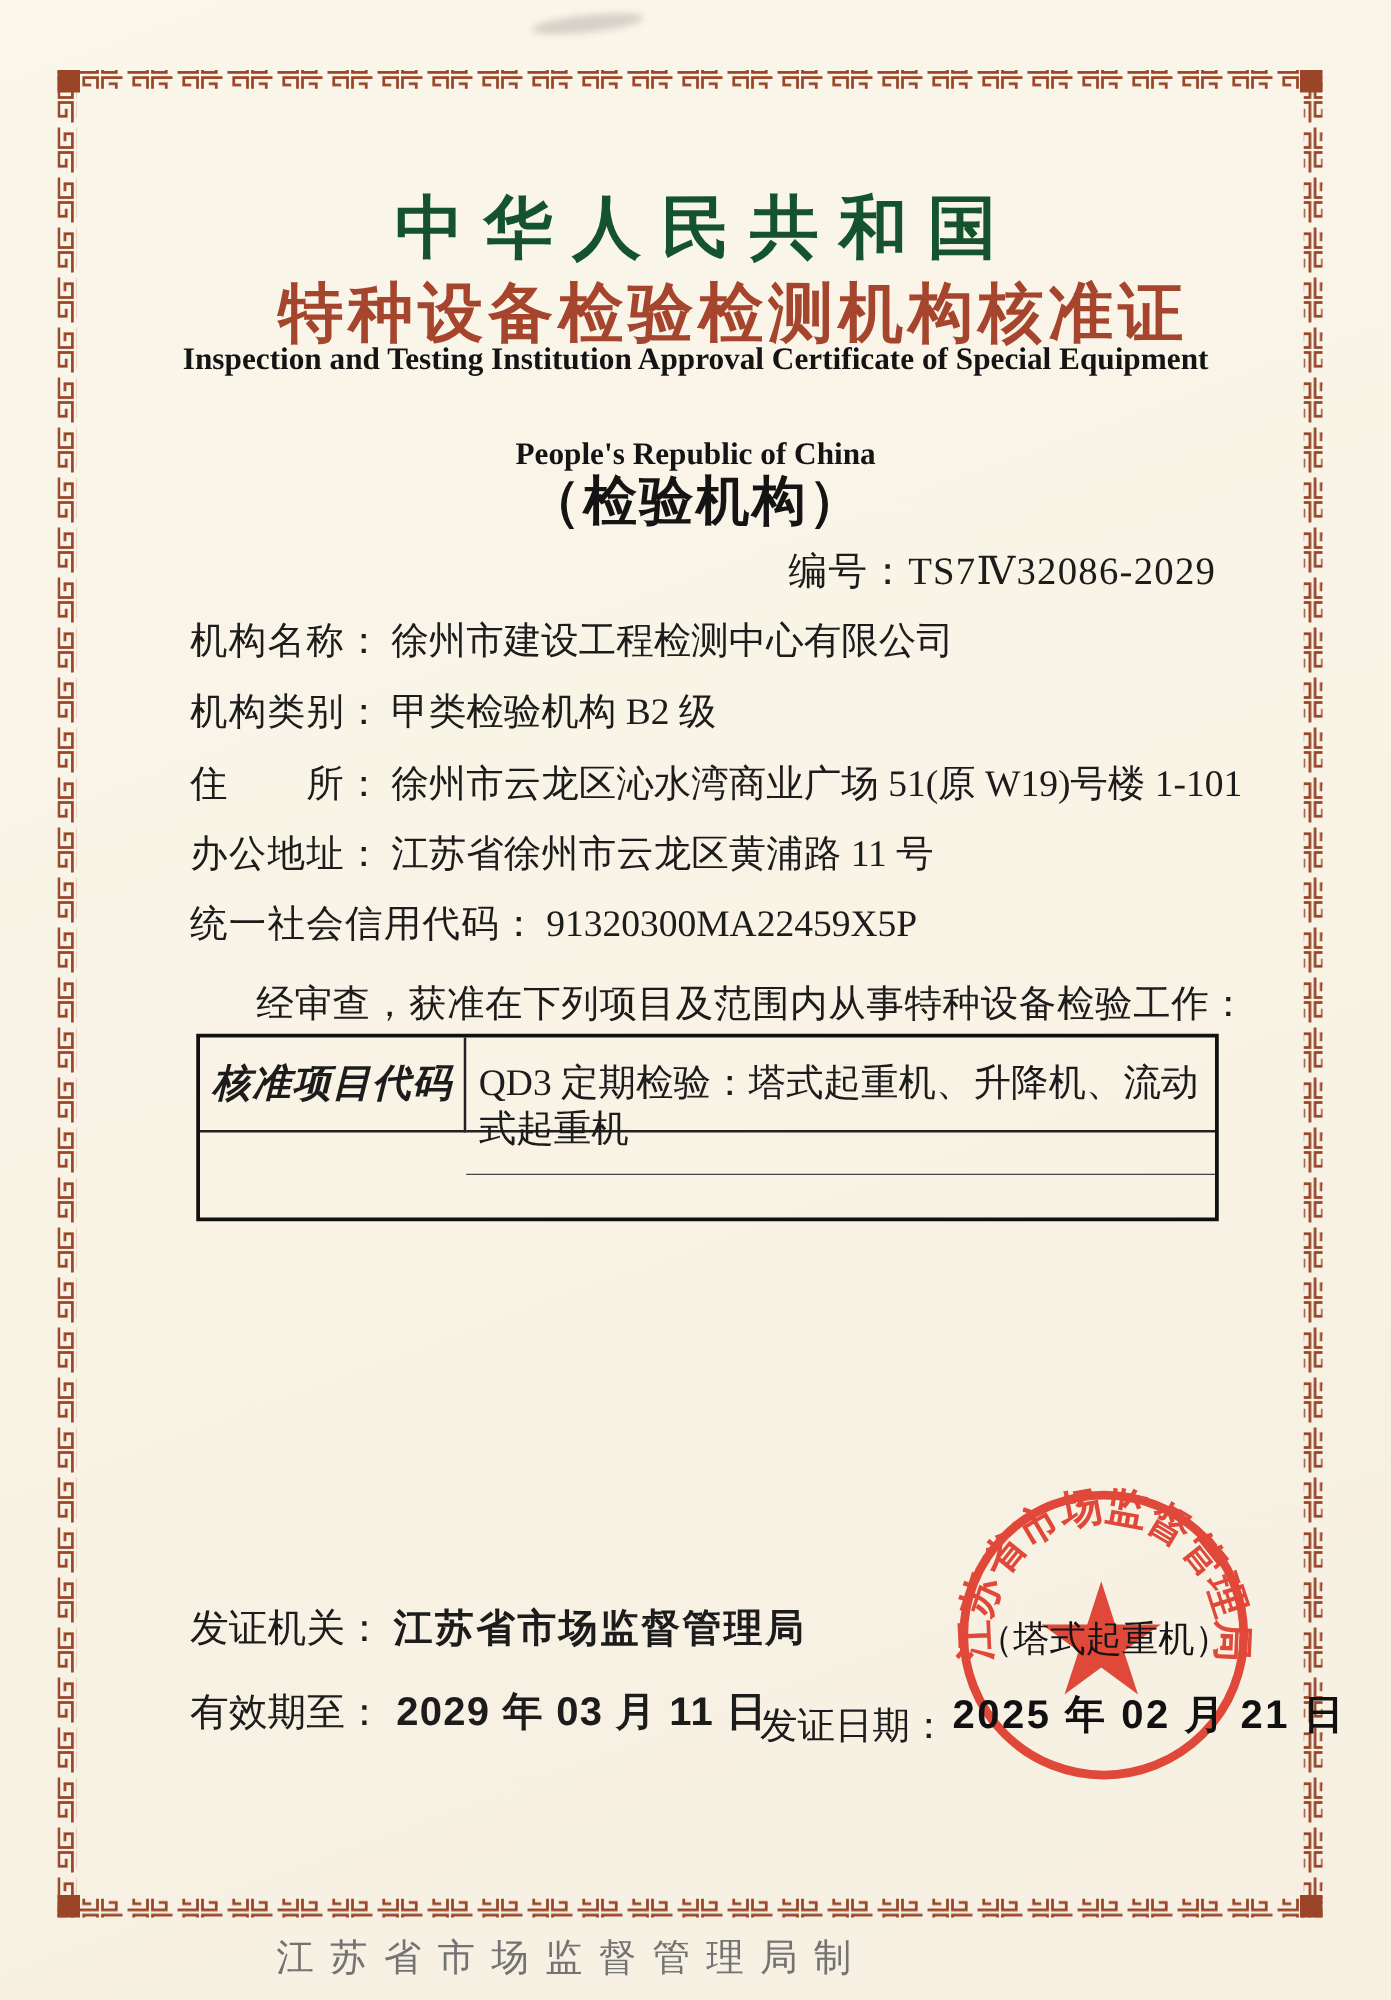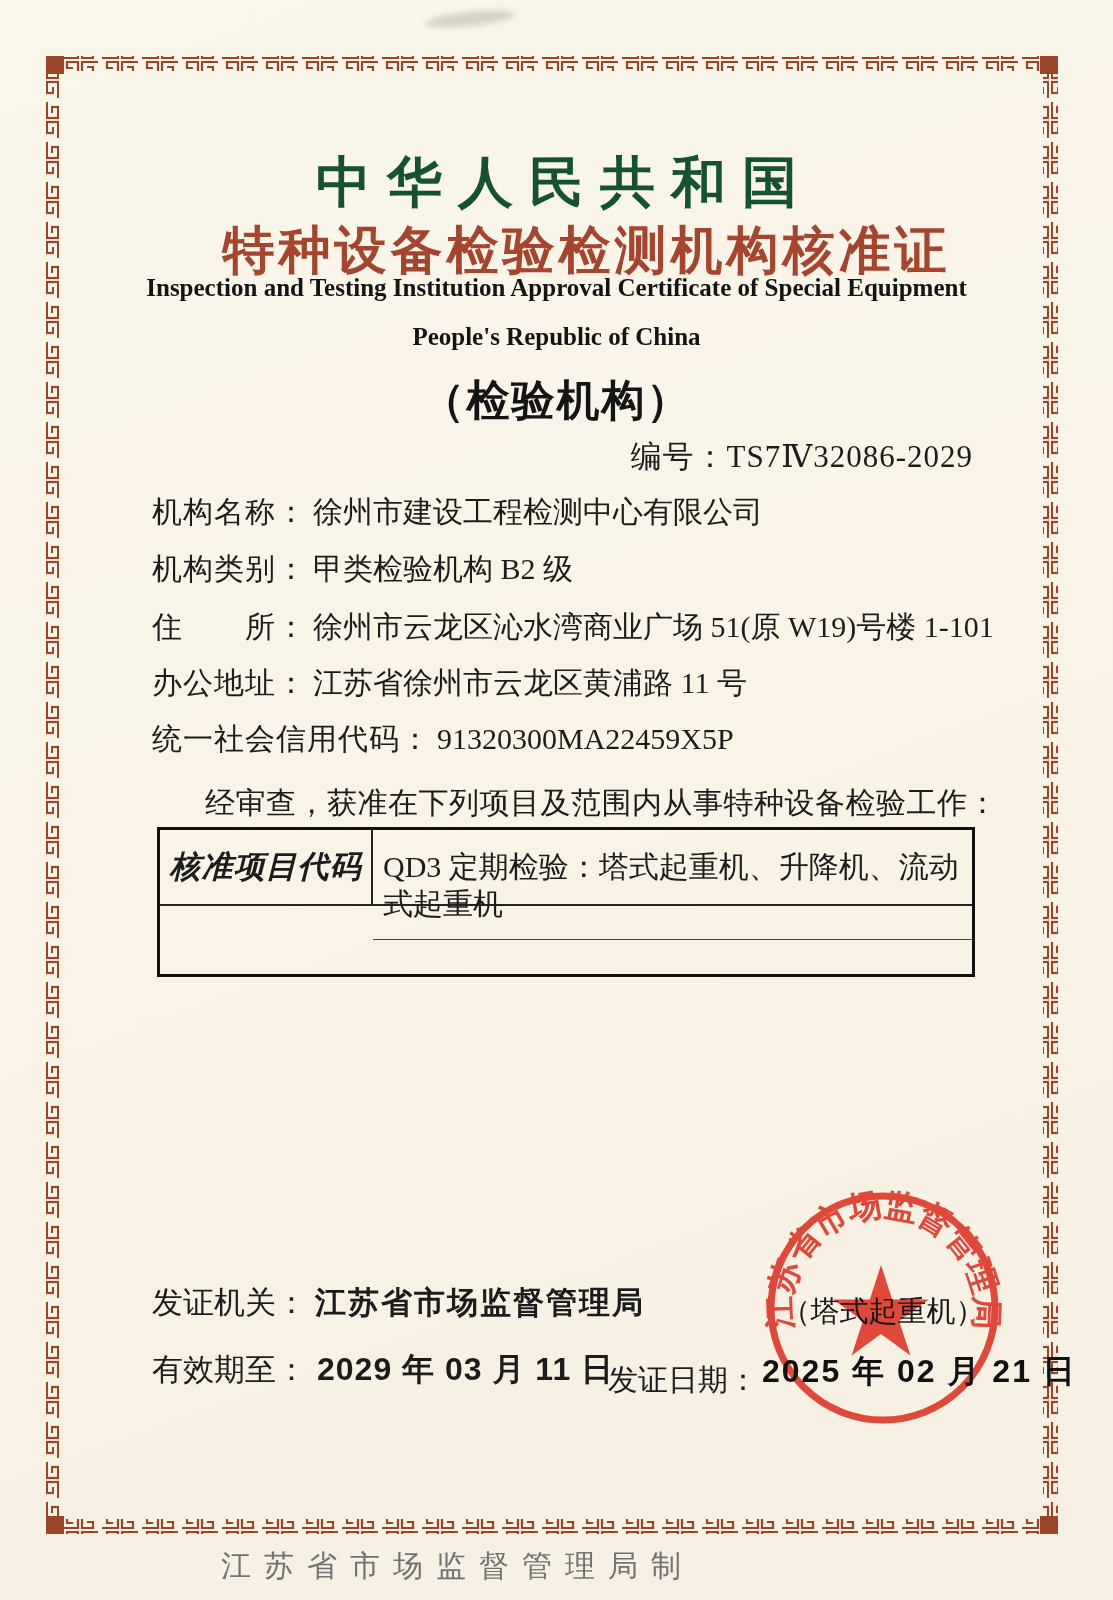--- a/index.html
+++ b/index.html
@@ -20,21 +20,21 @@
     left:0;top:146px;width:1113px;text-align:center;
     font-family:"Liberation Sans","DejaVu Sans",sans-serif;font-weight:700;
     font-size:55px;letter-spacing:16px;text-indent:16px;color:#14532d;
   }
   .title-cn2{
     left:0;top:216px;width:1113px;text-align:center;
     font-family:"Liberation Sans","DejaVu Sans",sans-serif;font-weight:700;
     font-size:52px;letter-spacing:4px;text-indent:4px;color:#a6452d;margin-left:28px;
   }
   .title-en1{left:0;top:274px;width:1113px;text-align:center;font-weight:700;font-size:25px;color:#141414;}
-  .title-en2{left:0;top:323px;width:1113px;text-align:center;font-weight:700;font-size:25px;color:#141414;}
+  .title-en2{left:0;top:350px;width:1113px;text-align:center;font-weight:700;font-size:25px;color:#141414;}
   .title-sub{
     left:0;top:372px;width:1113px;text-align:center;
     font-family:"Liberation Sans","DejaVu Sans",sans-serif;font-weight:700;
     font-size:43px;color:#141414;letter-spacing:2px;
   }
   
   .cert-no{right:140px;top:436px;font-size:31px;letter-spacing:1px;}
   
   .field{left:152px;font-size:30px;white-space:nowrap;}
   .field .lbl{letter-spacing:1px;}

